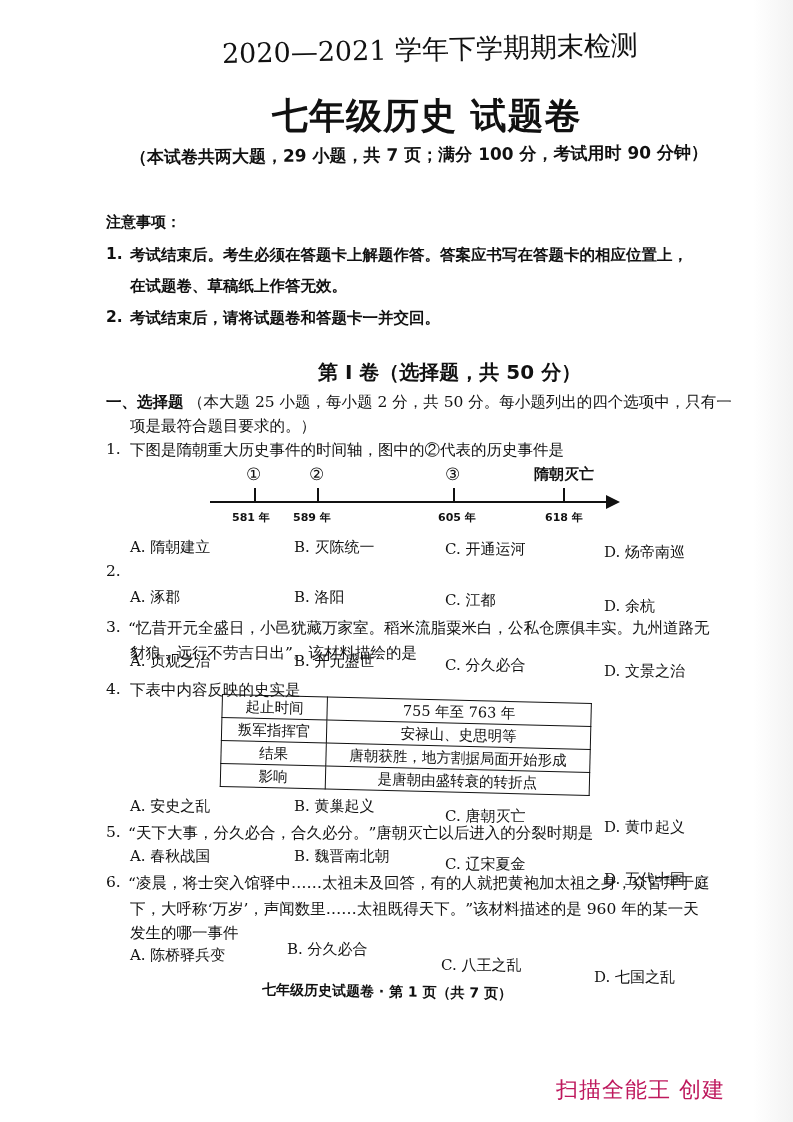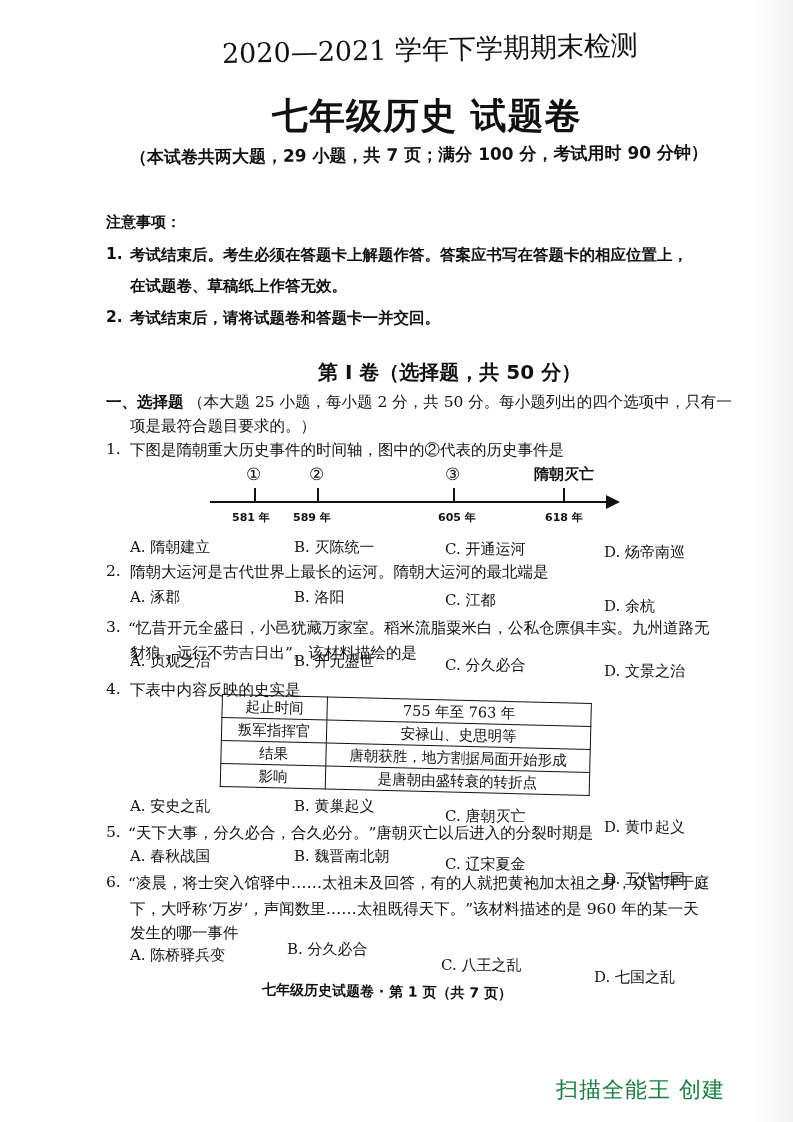--- a/index.html
+++ b/index.html
@@ -40,21 +40,21 @@
     font-family:"DejaVu Sans","Liberation Sans",sans-serif; }
 
   
   .tbl { position:absolute; left:222px; top:694px; width:370px; border-collapse:collapse;
     transform:rotate(1.4deg); transform-origin:left top; }
   .tbl td { border:1.5px solid #111; font-size:14.5px; height:22px; padding:0 4px; text-align:center; white-space:nowrap; }
   .tbl td.k { width:96px; }
 
   .footer { position:absolute; left:262px; top:981px; font-size:14px; font-weight:bold;
     font-family:"DejaVu Sans","Liberation Sans",sans-serif; transform:rotate(1deg); transform-origin:left center; }
-  .watermark { position:absolute; left:556px; top:1075px; font-size:22px; color:#15803d;
+  .watermark { position:absolute; left:556px; top:1075px; font-size:22px; color:#be185d;
     font-family:"DejaVu Sans","Liberation Sans",sans-serif; letter-spacing:1px; }
 </style>
 </head>
 <body>
 
 <div class="page">
   <div class="bleed"></div>
 
   <div class="title1">2020—2021 学年下学期期末检测</div>
   <div class="title2">七年级历史  试题卷</div>
@@ -91,21 +91,20 @@
     <div class="tl-year" style="left:438px;">605 年</div>
     <div class="tl-year" style="left:545px;">618 年</div>
   </div>
 
   <div class="opt" style="left:130px;top:538px;">A.  隋朝建立</div>
   <div class="opt" style="left:294px;top:538px;">B.  灭陈统一</div>
   <div class="opt" style="left:445px;top:540px;">C.  开通运河</div>
   <div class="opt" style="left:604px;top:543px;">D.  炀帝南巡</div>
 
   <div class="line" style="left:106px;top:562px;">2.</div>
-  <div class="line" style="left:130px;top:562px;">隋朝大运河是古代世界上最长的运河。隋朝大运河的最北端是</div>
   <div class="opt" style="left:130px;top:588px;">A.  涿郡</div>
   <div class="opt" style="left:294px;top:588px;">B.  洛阳</div>
   <div class="opt" style="left:445px;top:591px;">C.  江都</div>
   <div class="opt" style="left:604px;top:597px;">D.  余杭</div>
 
   <div class="line" style="left:106px;top:618px;">3.</div>
   <div class="line" style="left:128px;top:618px;">“忆昔开元全盛日，小邑犹藏万家室。稻米流脂粟米白，公私仓廪俱丰实。九州道路无</div>
   <div class="line" style="left:130px;top:643px;">豺狼，远行不劳吉日出”。该材料描绘的是</div>
   <div class="opt" style="left:130px;top:652px;">A.  贞观之治</div>
   <div class="opt" style="left:294px;top:652px;">B.  开元盛世</div>

